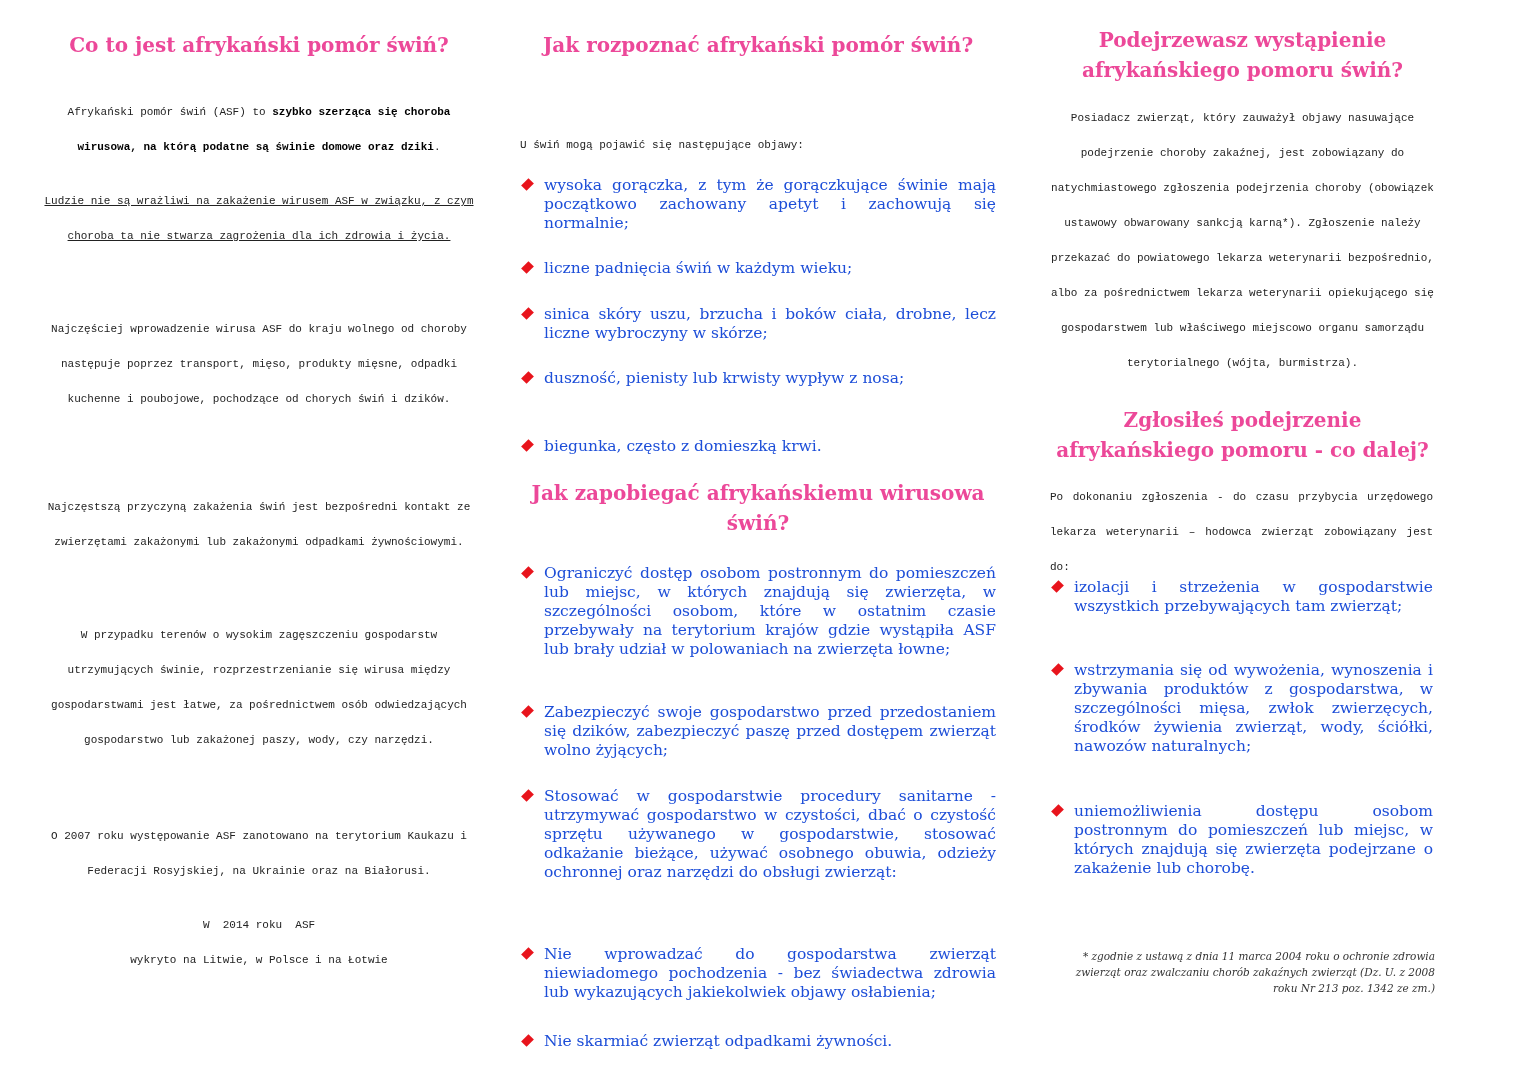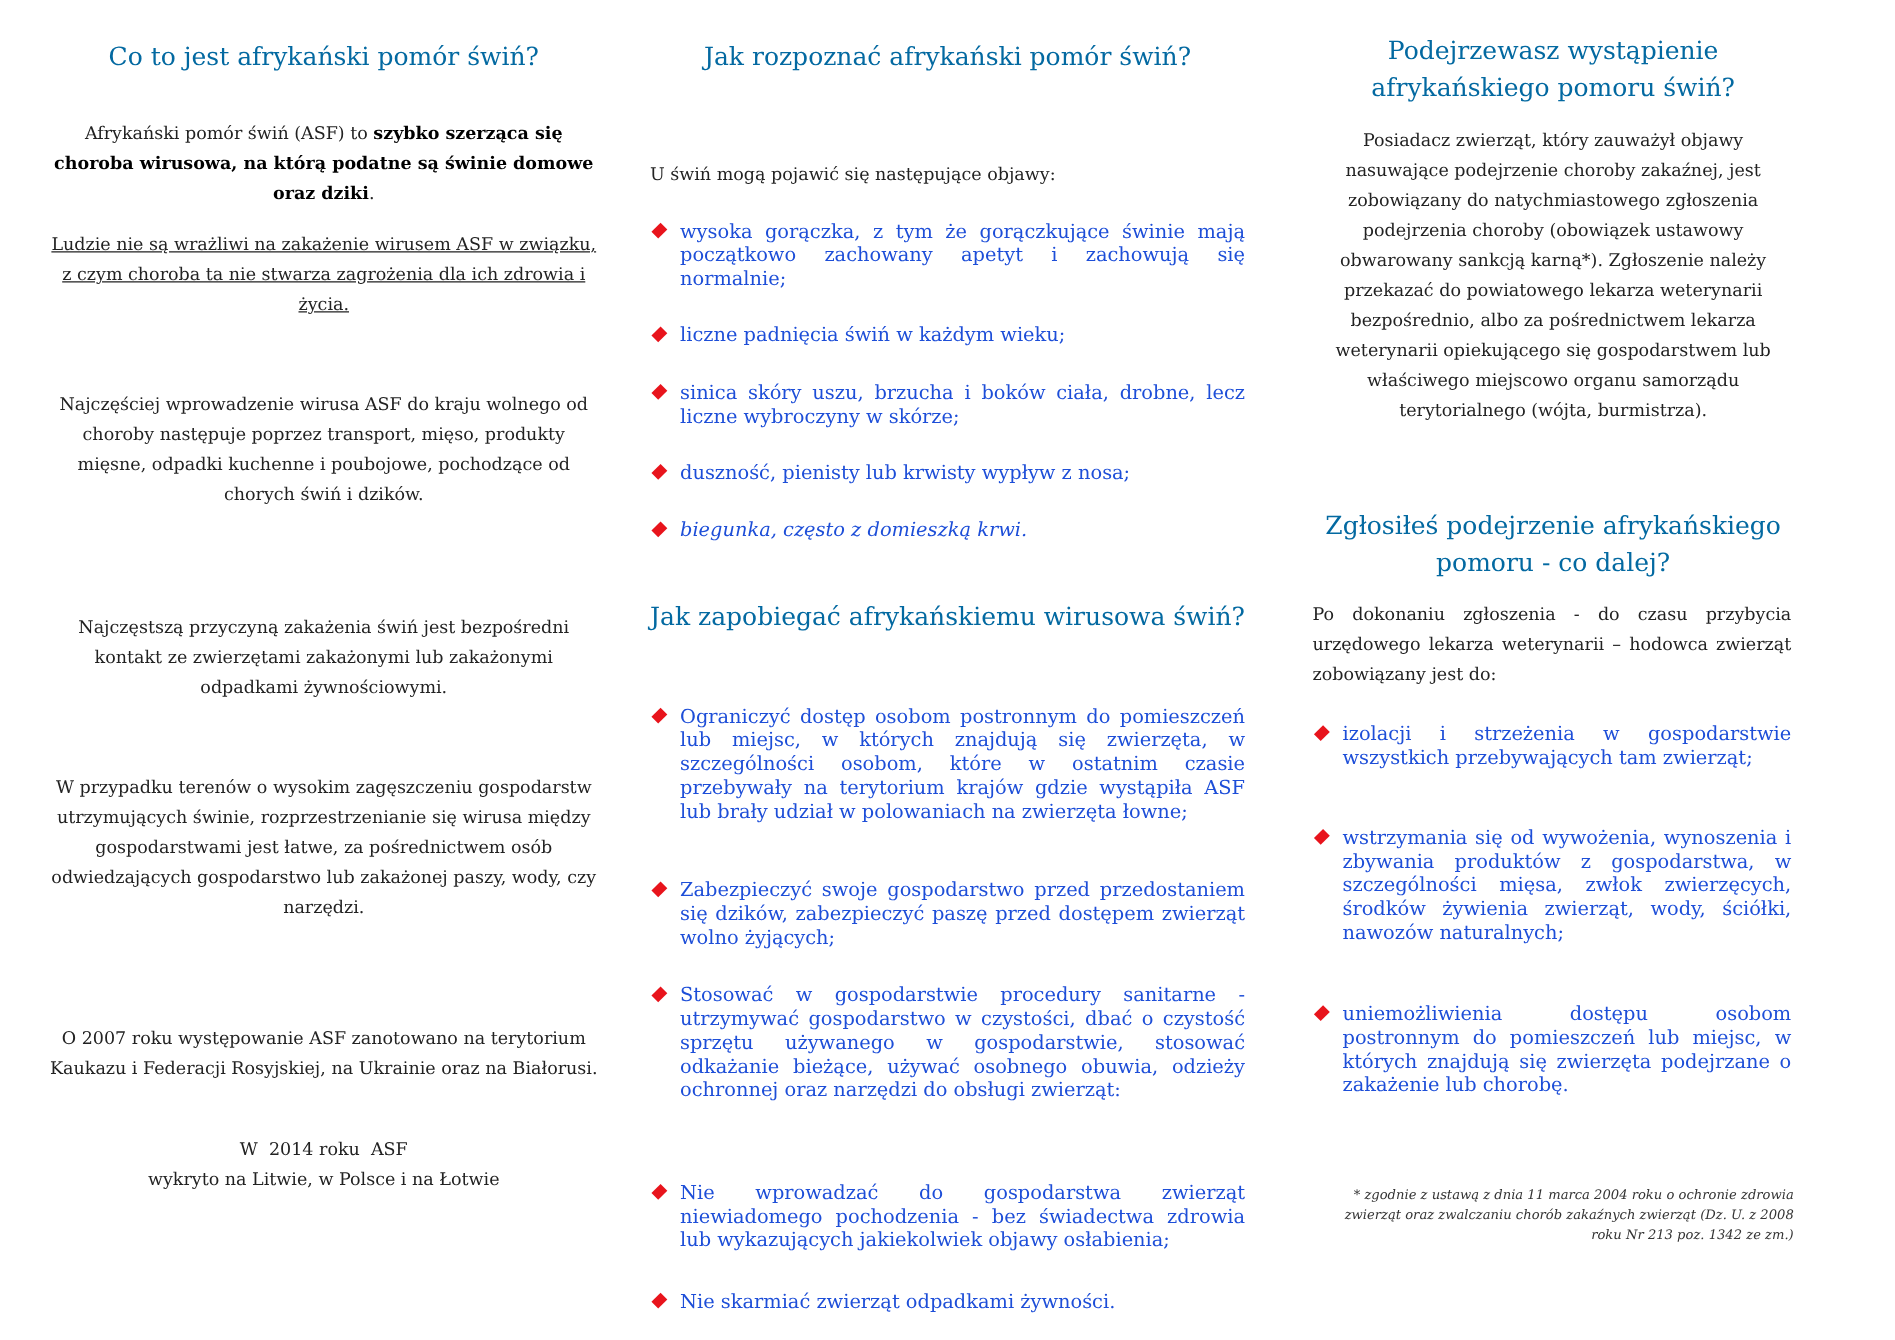--- a/index.html
+++ b/index.html
@@ -1,20 +1,20 @@
 <!DOCTYPE html>
 <html><head>
 <meta charset="utf-8">
 <style>
   html, body { margin: 0; padding: 0; background: #ffffff; }
   body { width: 1516px; height: 1072px; position: relative; overflow: hidden;
          font-family: "DejaVu Serif", "Liberation Serif", serif; color: #1a1a1a; }
   .col { position: absolute; top: 0; }
-  .h { font-family: "DejaVu Serif", serif; font-weight: normal; font-size: 20px; color: #0369a1; text-align: center; margin: 0; line-height: 30px; }
-  .p { font-size: 14px; line-height: 24px; text-align: center; margin: 0; color: #222; }
+  .h { font-family: "DejaVu Serif", serif; font-weight: bold; font-size: 20px; color: #ec4899; text-align: center; margin: 0; line-height: 30px; }
+  .p { font-size: 11px; line-height: 35px; text-align: center; margin: 0; color: #222; font-family: Liberation Mono, monospace; }
   .b { font-weight: bold; color: #000; }
   .u { text-decoration: underline; }
   .li { position: relative; padding-left: 24px; font-size: 15.5px; line-height: 19px; text-align: justify; text-align-last: left; color: #1d4ed8; }
   .diamond-wrap { position: absolute; left: 0; top: 2px; width: 16px; height: 16px; }
   .diamond-wrap::before { content: ""; position: absolute; left: 3px; top: 2px; width: 9px; height: 9px; background: #e8141c; transform: rotate(45deg) scale(0.85, 1.15); transform-origin: center; }
   .foot { font-style: italic; font-size: 10.5px; line-height: 16px; text-align: right; color: #333; margin: 0; }
 </style>
 </head>
 <body>
 
@@ -34,21 +34,21 @@
   </p>
 </div>
 
 <div class="col" style="left:520px; width:476px;">
   <h2 class="h" style="position:absolute; top:30px; left:0; width:476px;">Jak rozpoznać afrykański pomór świń?</h2>
   <p class="p" style="position:absolute; top:128px; left:0; width:476px; text-align:left;">U świń mogą pojawić się następujące objawy:</p>
   <div class="li" style="position:absolute; top:176px; left:0; width:452px;"><span class="diamond-wrap"></span><span>wysoka gorączka, z tym że gorączkujące świnie mają początkowo zachowany apetyt i zachowują się normalnie;</span></div>
   <div class="li" style="position:absolute; top:259px; left:0; width:452px;"><span class="diamond-wrap"></span><span>liczne padnięcia świń w każdym wieku;</span></div>
   <div class="li" style="position:absolute; top:305px; left:0; width:452px;"><span class="diamond-wrap"></span><span>sinica skóry uszu, brzucha i boków ciała, drobne, lecz liczne wybroczyny w skórze;</span></div>
   <div class="li" style="position:absolute; top:369px; left:0; width:452px;"><span class="diamond-wrap"></span><span>duszność, pienisty lub krwisty wypływ z nosa;</span></div>
-  <div class="li" style="position:absolute; top:415px; left:0; width:452px;font-style:italic;"><span class="diamond-wrap"></span><span>biegunka, często z domieszką krwi.</span></div>
+  <div class="li" style="position:absolute; top:437px; left:0; width:452px;"><span class="diamond-wrap"></span><span>biegunka, często z domieszką krwi.</span></div>
 
   <h2 class="h" style="position:absolute; top:478px; left:0; width:476px;">Jak zapobiegać afrykańskiemu wirusowa świń?</h2>
   <div class="li" style="position:absolute; top:564px; left:0; width:452px;"><span class="diamond-wrap"></span><span>Ograniczyć dostęp osobom postronnym do pomieszczeń lub miejsc, w których znajdują się zwierzęta, w szczególności osobom, które w ostatnim czasie przebywały na terytorium krajów gdzie wystąpiła ASF lub brały udział w polowaniach na zwierzęta łowne;</span></div>
   <div class="li" style="position:absolute; top:703px; left:0; width:452px;"><span class="diamond-wrap"></span><span>Zabezpieczyć swoje gospodarstwo przed przedostaniem się dzików, zabezpieczyć paszę przed dostępem zwierząt wolno żyjących;</span></div>
   <div class="li" style="position:absolute; top:787px; left:0; width:452px;"><span class="diamond-wrap"></span><span>Stosować w gospodarstwie procedury sanitarne - utrzymywać gospodarstwo w czystości, dbać o czystość sprzętu używanego w gospodarstwie, stosować odkażanie bieżące, używać osobnego obuwia, odzieży ochronnej oraz narzędzi do obsługi zwierząt:</span></div>
   <div class="li" style="position:absolute; top:945px; left:0; width:452px;"><span class="diamond-wrap"></span><span>Nie wprowadzać do gospodarstwa zwierząt niewiadomego pochodzenia - bez świadectwa zdrowia lub wykazujących jakiekolwiek objawy osłabienia;</span></div>
   <div class="li" style="position:absolute; top:1032px; left:0; width:452px;"><span class="diamond-wrap"></span><span>Nie skarmiać zwierząt odpadkami żywności.</span></div>
 </div>
 
 <div class="col" style="left:1050px; width:385px;">

